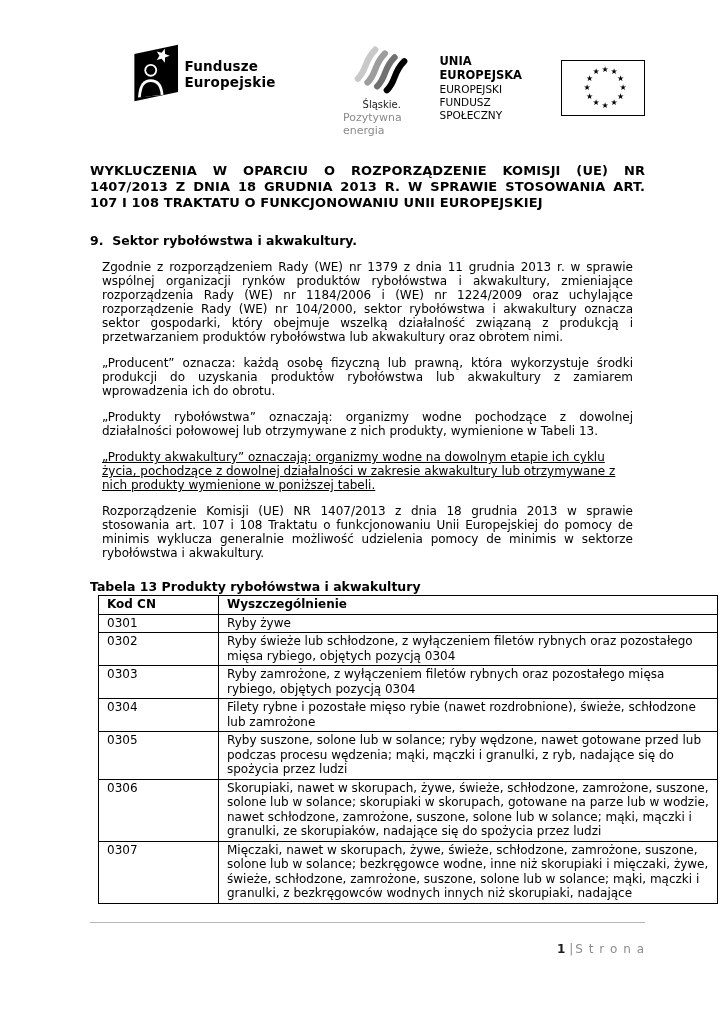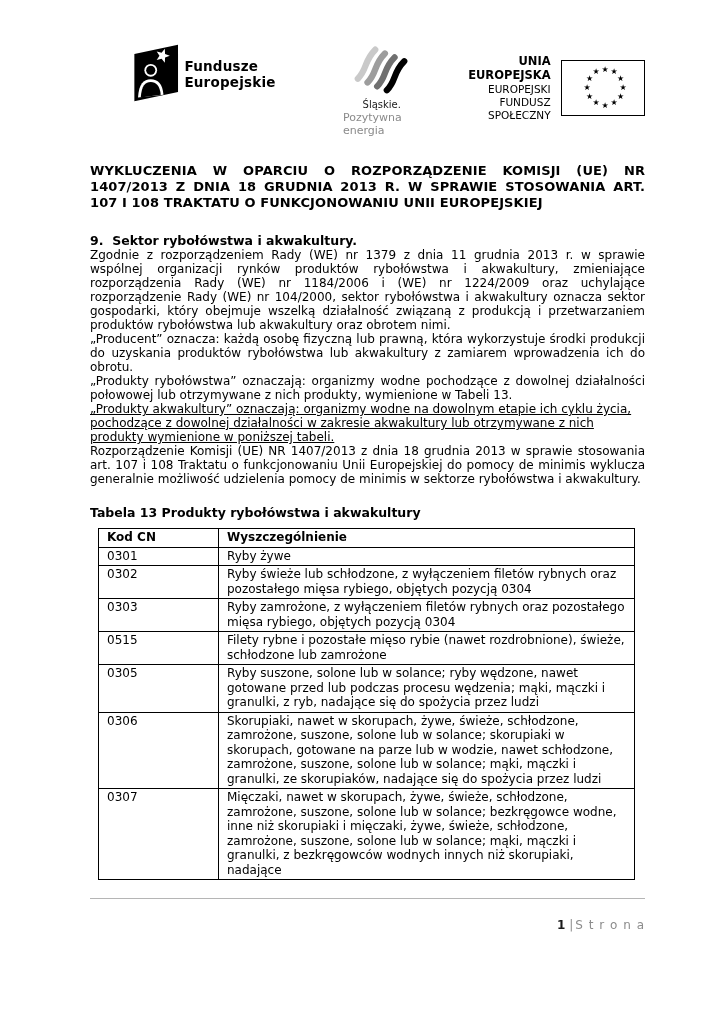--- a/index.html
+++ b/index.html
@@ -19,49 +19,49 @@
   .logos {
     display:flex; justify-content:space-between; align-items:flex-start;
     padding-top:40px; margin-left:38px;
   }
   .logo-fe { display:flex; flex-direction:row; align-items:center; }
   .logo-fe .fe-label { font-size:13.5px; font-weight:bold; margin-top:2px; letter-spacing:0.2px; }
   .logo-sl { display:flex; flex-direction:column; align-items:center; margin-left:-20px; }
   .logo-sl .sl-title { font-size:10px; font-weight:normal; color:#1a1a1a; margin-top:1px; }
   .logo-sl .sl-sub { font-size:11px; color:#8a8a8a; margin-top:1px;margin-left:19px; }
   .logo-eu { display:flex; align-items:center; margin-top:14px; }
-  .eu-text { text-align:right; margin-right:10px; line-height:1.25; }
+  .eu-text { text-align:left; margin-right:10px; line-height:1.25; }
   .eu-l1 { font-size:11.5px; font-weight:bold; }
   .eu-l2,.eu-l3 { font-size:10.5px; }
   .eu-flag {
     position:relative; width:90px; height:56px;
     border:1.5px solid #000; background:#fff; box-sizing:border-box;
   }
   .eu-star {
     position:absolute; font-size:8px; color:#000; line-height:8px;
     transform:translate(-50%,-50%);
   }
 
   
   .doc-title {
     margin:26px 0 0 0; font-size:13px; font-weight:bold;
     line-height:16px; text-align:justify; letter-spacing:0.1px;
   }
   .sec-heading { margin:22px 0 0 0; font-size:12.5px; font-weight:bold; white-space:pre-wrap; }
-  p.para { margin:0; font-size:12px; line-height:14px; }
+  p.para { margin:12px; font-size:12px; line-height:14px; }
   p.just { text-align:justify; }
   .mt-first { margin-top:9px; }
   .mt-std  { margin-top:18px; }
   .mt-big  { margin-top:31px;text-decoration:underline; }
   .mt-med  { margin-top:20px; }
   .table-caption { margin:19px 0 0 0; font-size:12.5px; font-weight:bold; }
 
   
   table.cn-table {
-    margin:8px 0 0 8px; width:537px;
+    margin:1px 0 0 8px; width:620px;
     border-collapse:collapse; table-layout:fixed;
   }
   .cn-table th, .cn-table td {
     border:1px solid #000; vertical-align:top;
     font-size:12px; line-height:14.5px;
     padding:1px 8px 2px 8px; text-align:left;
   }
   .cn-table th { font-weight:bold; }
   .cn-table .col-kod { width:103px; }
 
@@ -154,21 +154,21 @@
         </tr>
         <tr>
           <td>0302</td>
           <td>Ryby świeże lub schłodzone, z wyłączeniem filetów rybnych oraz pozostałego mięsa rybiego, objętych pozycją 0304</td>
         </tr>
         <tr>
           <td>0303</td>
           <td>Ryby zamrożone, z wyłączeniem filetów rybnych oraz pozostałego mięsa rybiego, objętych pozycją 0304</td>
         </tr>
         <tr>
-          <td>0515</td>
+          <td>0304</td>
           <td>Filety rybne i pozostałe mięso rybie (nawet rozdrobnione), świeże, schłodzone lub zamrożone</td>
         </tr>
         <tr>
           <td>0305</td>
           <td>Ryby suszone, solone lub w solance; ryby wędzone, nawet gotowane przed lub podczas procesu wędzenia; mąki, mączki i granulki, z ryb, nadające się do spożycia przez ludzi</td>
         </tr>
         <tr>
           <td>0306</td>
           <td>Skorupiaki, nawet w skorupach, żywe, świeże, schłodzone, zamrożone, suszone, solone lub w solance; skorupiaki w skorupach, gotowane na parze lub w wodzie, nawet schłodzone, zamrożone, suszone, solone lub w solance; mąki, mączki i granulki, ze skorupiaków, nadające się do spożycia przez ludzi</td>
         </tr>

